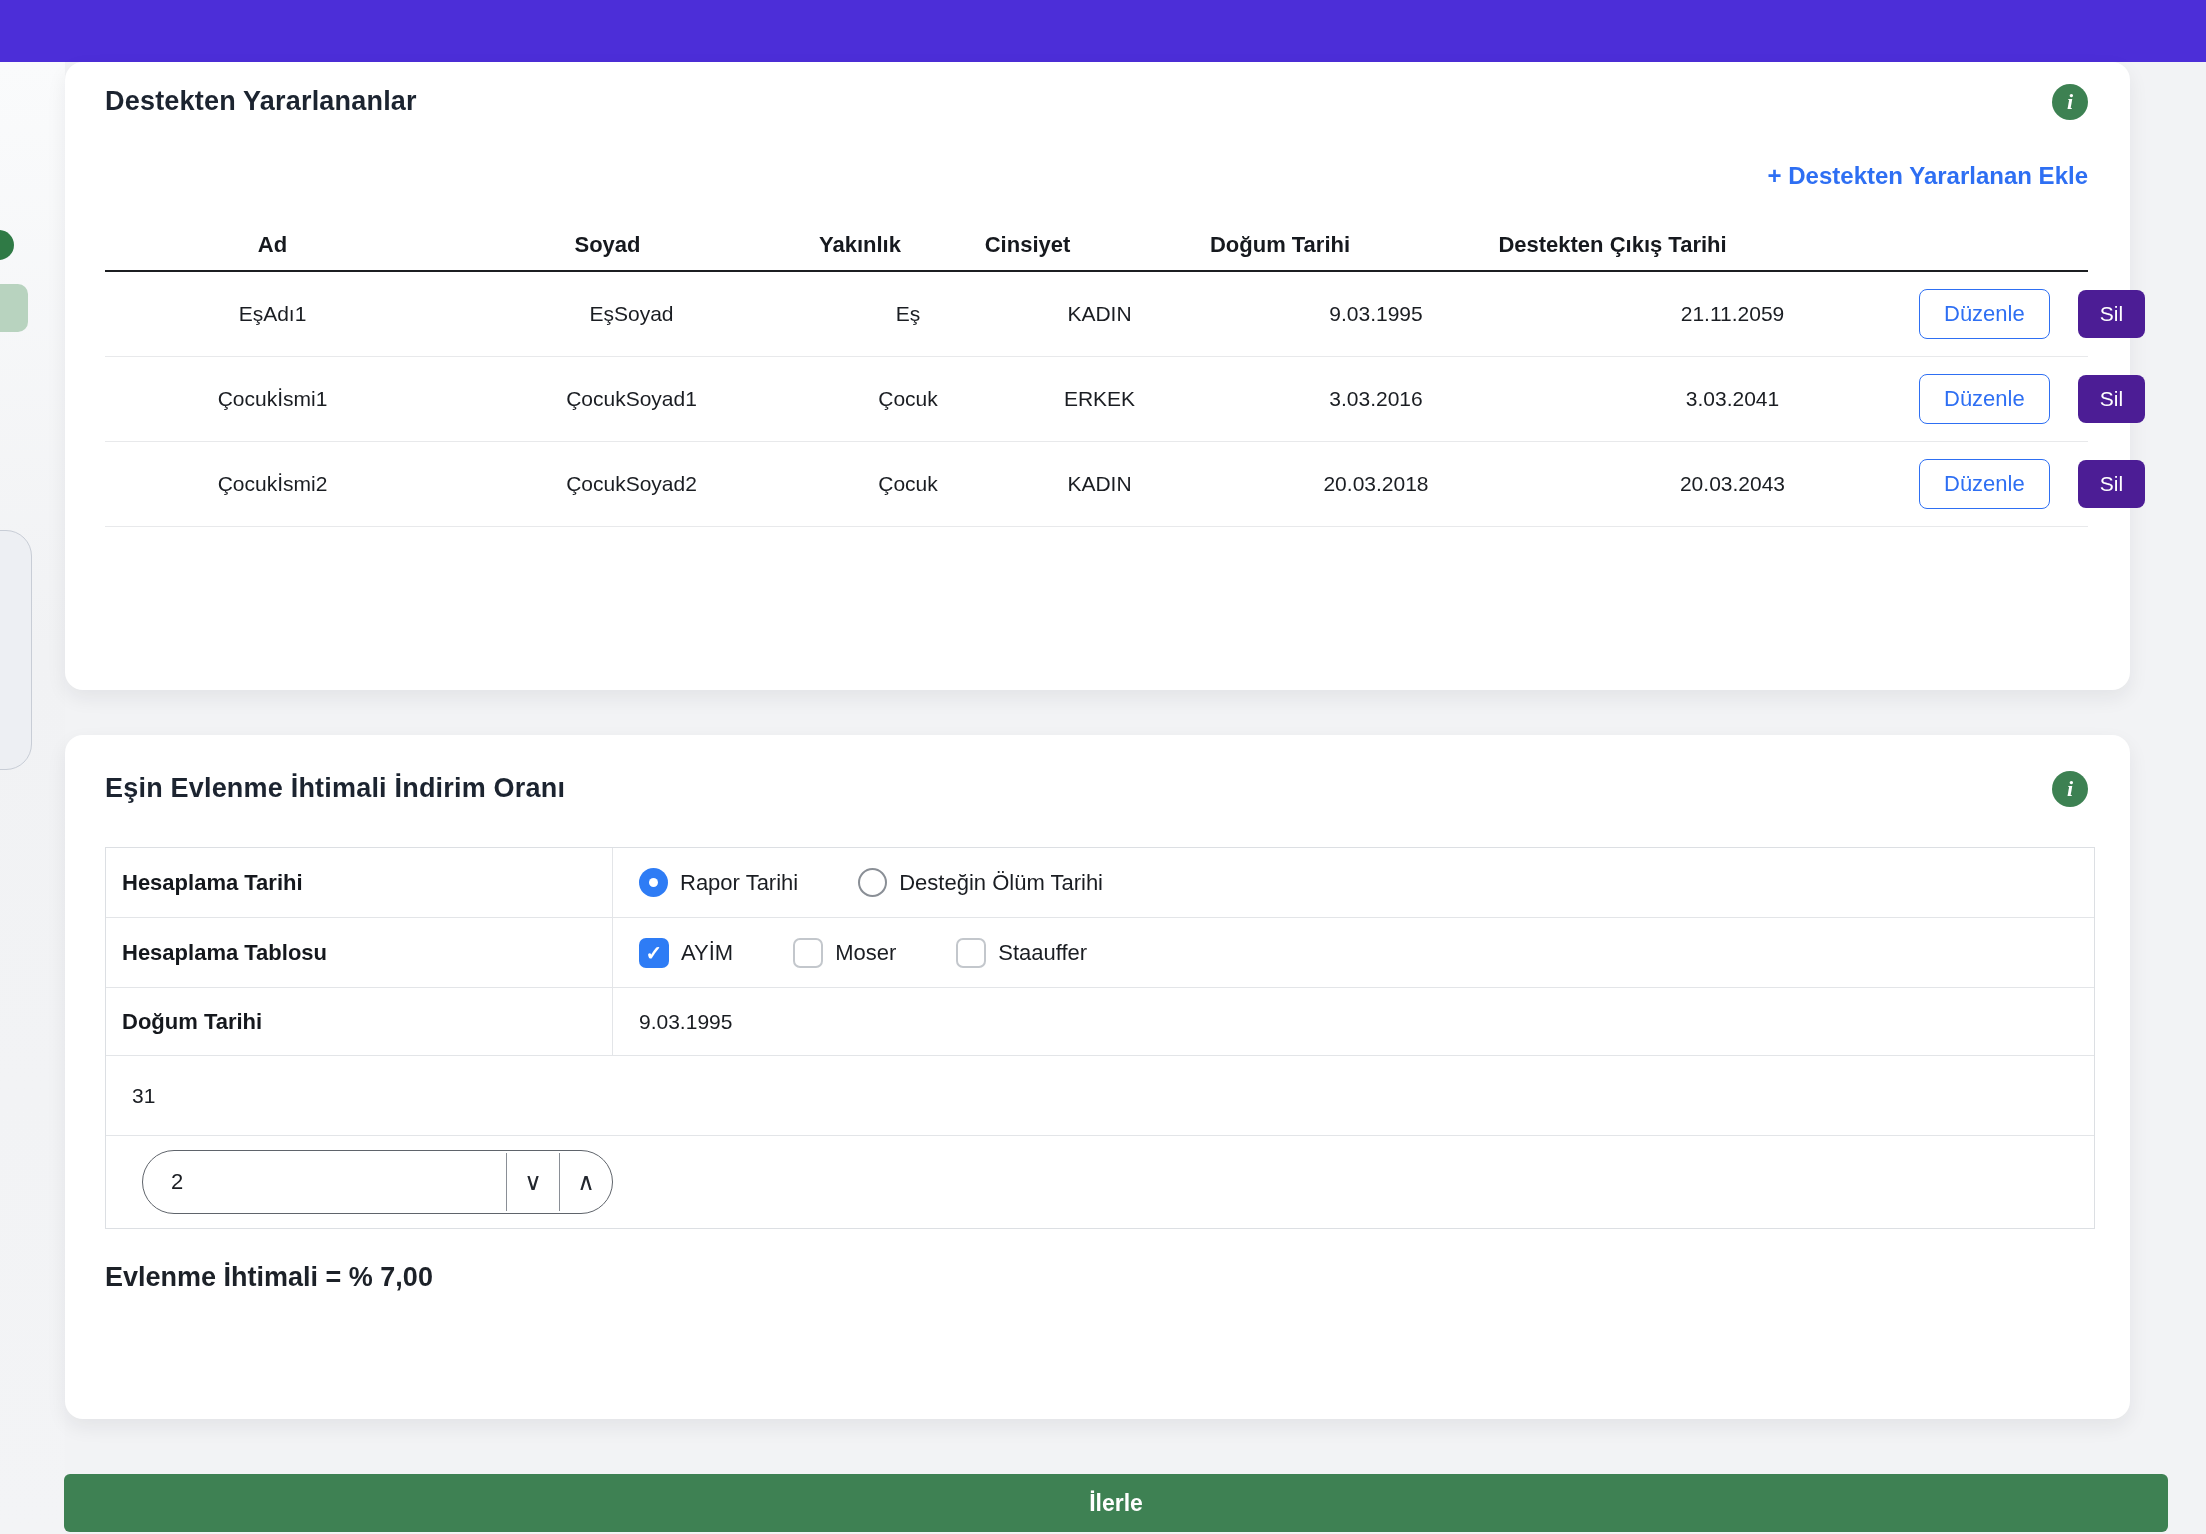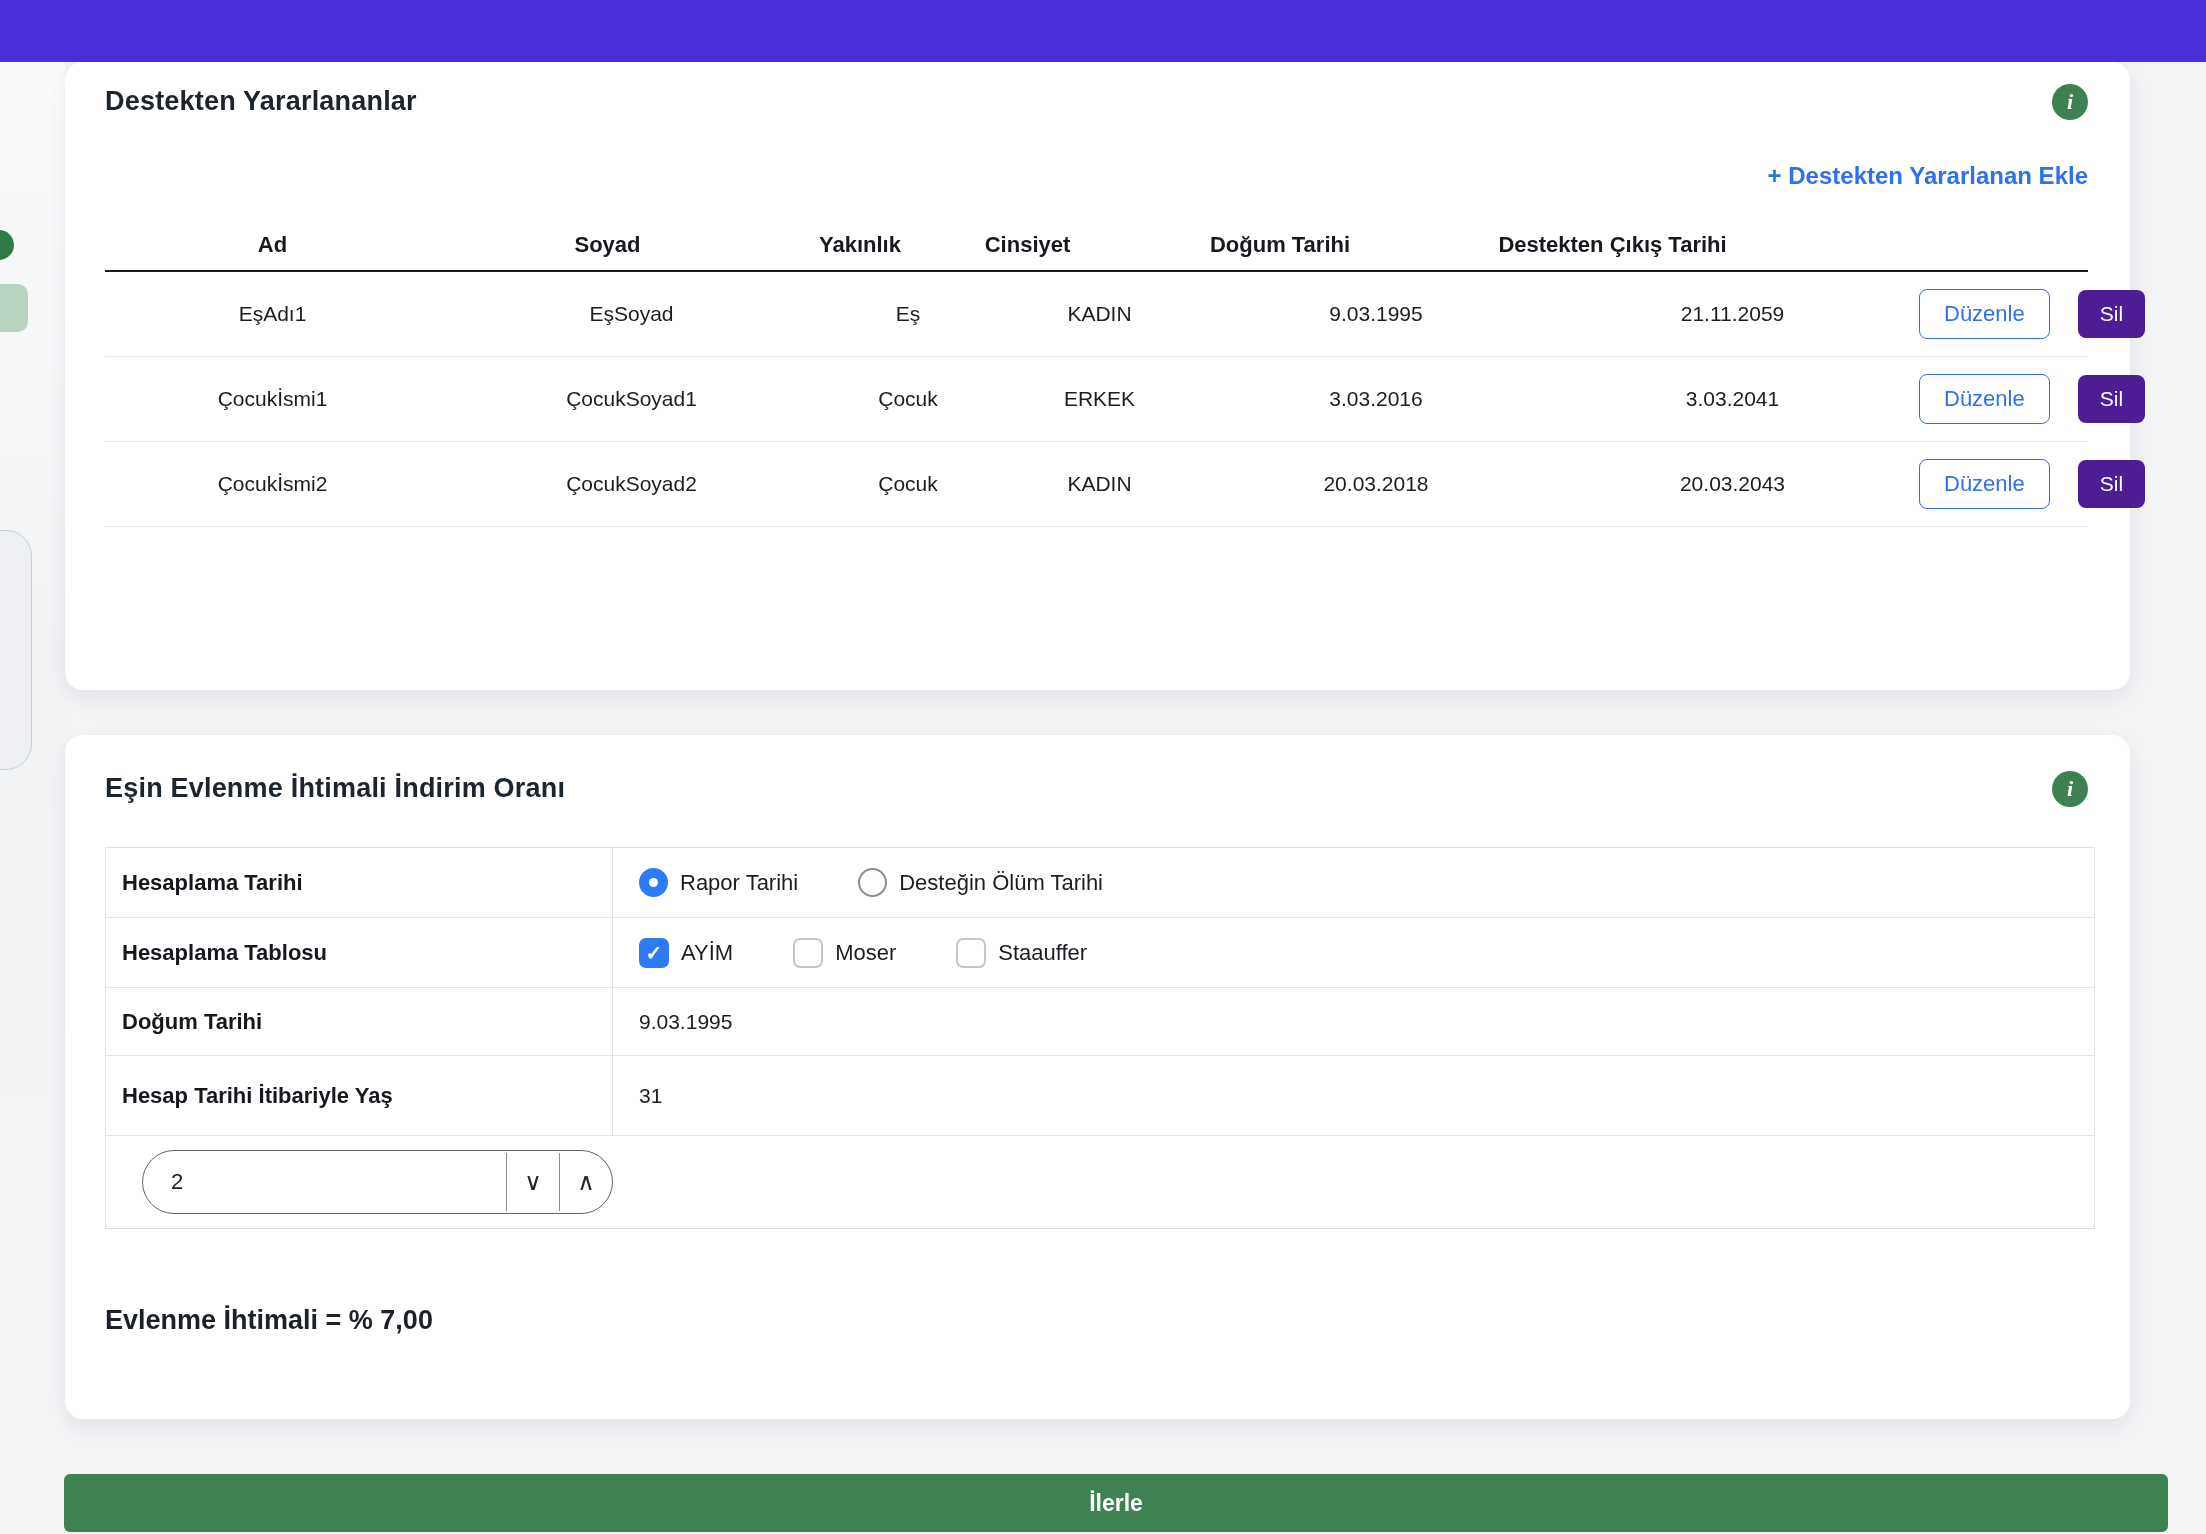--- a/index.html
+++ b/index.html
@@ -89,21 +89,21 @@
   .stepper input {
     flex:1; border:none; outline:none; font-family:inherit; font-size:22px; color:#1a1d22;
     padding-left:28px; background:transparent;
   }
   .step-sep { width:1px; background:#8a8f96; margin:2px 0; }
   .step-btn {
     width:52px; border:none; background:transparent; cursor:pointer;
     font-size:24px; color:#23272e; font-family:inherit; display:flex;
     align-items:center; justify-content:center;
   }
-  .result-line { margin-top:76px; font-size:27px; font-weight:700; color:#1c2128; }
+  .result-line { margin-top:33px; font-size:27px; font-weight:700; color:#1c2128; }
 
   .proceed-btn {
     position:absolute; left:64px; top:1474px; width:2104px; height:58px;
     background:#3e8153; color:#fff; border:none; border-radius:6px;
     font-size:23px; font-weight:600; font-family:inherit; cursor:pointer;
   }
 </style>
 </head>
 <body>
 
@@ -221,21 +221,20 @@
     </div>
 
     <div class="f-row h68">
       <div class="f-label">Doğum Tarihi</div>
       <div class="f-control">
         <span class="f-value">9.03.1995</span>
       </div>
     </div>
 
     <div class="f-row h80">
-      <div class="f-label">Hesap Tarihi İtibariyle Yaş</div>
       <div class="f-control">
         <span class="f-value">31</span>
       </div>
     </div>
 
     <div class="f-row h92">
       <div class="f-control">
         <div class="stepper">
           <input type="text" value="2" style="">
           <span class="step-sep"></span>

